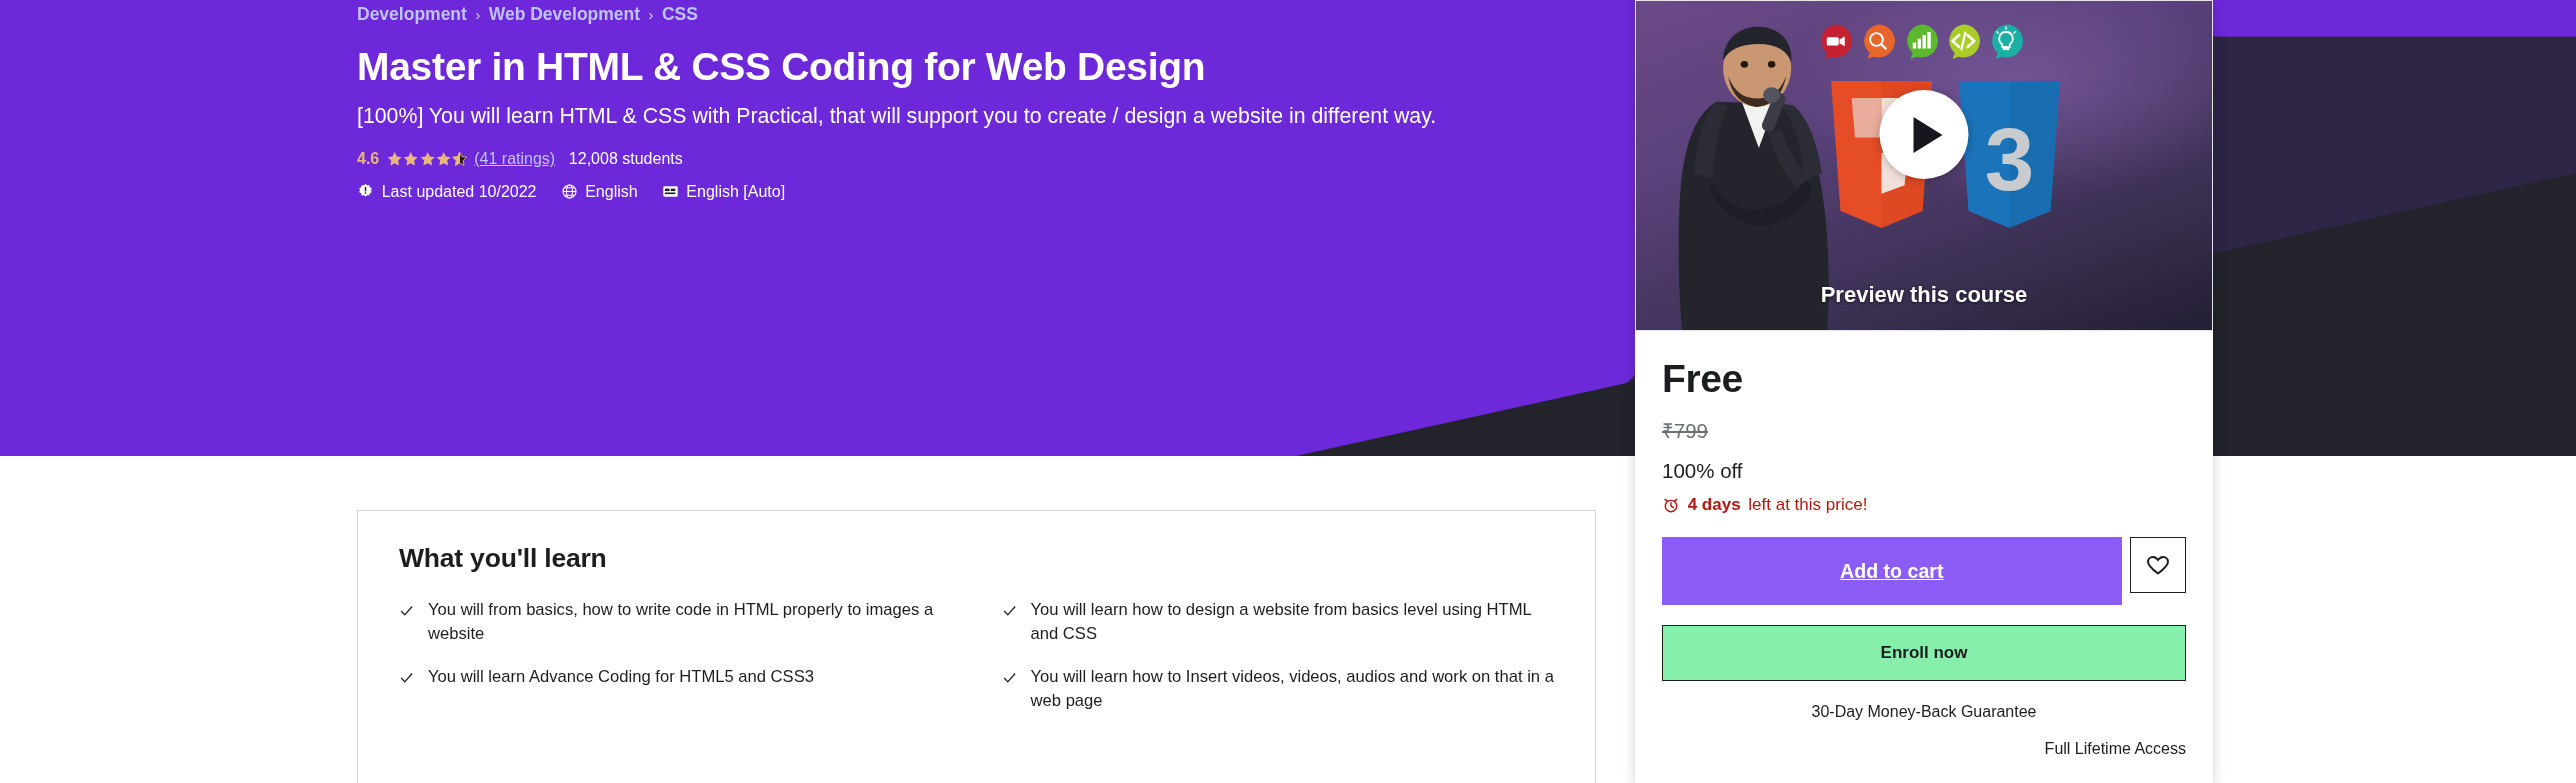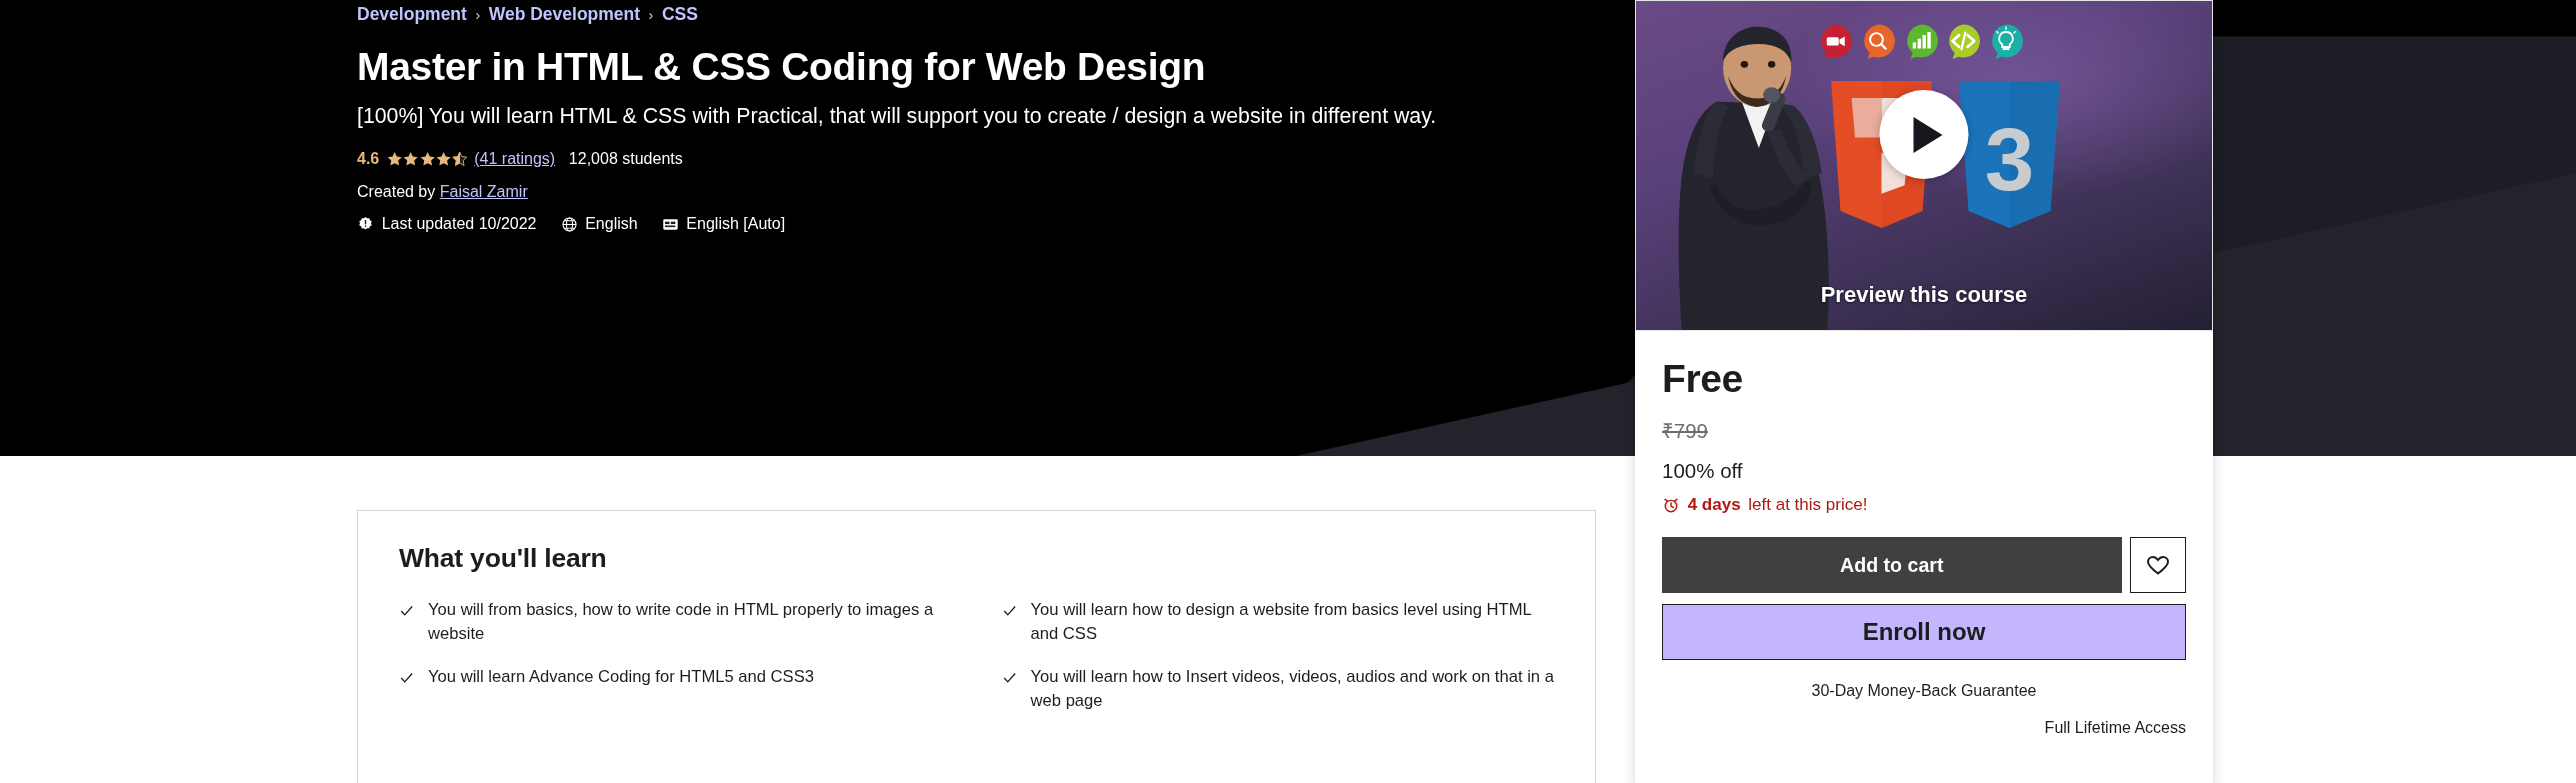--- a/index.html
+++ b/index.html
@@ -8,21 +8,21 @@
     font-family: "Liberation Sans", sans-serif;
     background: #ffffff;
     overflow: hidden;
   }
   #page { position: relative; width: 2576px; height: 784px; }
 
   
   .hero {
     position: absolute; left: 0; top: 0;
     width: 2576px; height: 456px;
-    background: #000000;
+    background: #6d28d9;
     overflow: hidden;
   }
   .hero-diagonal {
     position: absolute; right: 0; top: 0;
     width: 1280px; height: 456px;
     background: #22232b;
     clip-path: polygon(0% 100%, 100% 38%, 100% 100%);
   }
   .hero-diagonal2 {
     position: absolute; right: 0; top: 0;
@@ -149,34 +149,34 @@
 
   .urgency {
     display: flex; align-items: center; gap: 7.7px;
     margin-top: 12px; color: #b4170f; font-size: 17px;
   }
   .clock-icon { width: 18px; height: 18px; display: block; flex: none; }
   .urgency b { font-weight: 700; }
 
   .cta-row { display: flex; gap: 8.5px; margin-top: 22px; }
   .btn-cart {
-    flex: 1; height: 56px; background: #404040; border: none;
+    flex: 1; height: 68px; background: #8b5cf6; border: none;
     color: #fff; font-size: 19.6px; font-weight: 700;
-    font-family: "Liberation Sans", sans-serif; cursor: pointer;
+    font-family: "Liberation Sans", sans-serif; cursor: pointer; text-decoration: underline;
   }
   .btn-wish {
     width: 56px; height: 56px; background: #fff;
     border: 1.3px solid #1c1d1f; cursor: pointer;
     display: flex; align-items: center; justify-content: center;
   }
   .heart-icon { width: 24px; height: 24px; display: block; }
   .btn-enroll {
-    width: 100%; height: 56px; margin-top: 11px;
-    background: #c4b5fd; border: 1.3px solid #1c1d1f;
-    color: #1c1d1f; font-size: 24px; font-weight: 700;
+    width: 100%; height: 56px; margin-top: 20px;
+    background: #86efac; border: 1.3px solid #1c1d1f;
+    color: #1c1d1f; font-size: 17px; font-weight: 700;
     font-family: "Liberation Sans", sans-serif; cursor: pointer;
   }
   .guarantee { text-align: center; margin-top: 22px; font-size: 16px; color: #1c1d1f; }
   .lifetime  { text-align: right; margin-top: 19px; font-size: 16px; color: #1c1d1f; }
 </style>
 </head>
 <body>
 
 <div id="page">
 
@@ -219,24 +219,20 @@
                   <stop offset="50%" stop-color="#1c1d1f"></stop>
                 </linearGradient>
               </defs>
             <polygon fill="url(#halfg)" stroke="#e8b77e" stroke-width="1.4" points="12,1.5 15.3,8.6 23,9.6 17.4,15 18.8,22.6 12,19 5.2,22.6 6.6,15 1,9.6 8.7,8.6"></polygon>
           </svg>
         </span>
         <a class="ratings-link" href="#">(41 ratings)</a>
         <span class="students">12,008 students</span>
       </div>
 
-      <div class="created-by">
-        <span>Created by</span>
-        <a class="author" href="#">Faisal Zamir</a>
-      </div>
 
       <div class="meta-row">
         <span class="meta-item">
           <svg class="meta-icon" viewBox="0 0 24 24">
             <path fill="#fff" d="M12 1.3l2.3 1.9 3-.2.9 2.9 2.6 1.5-1 2.8 1 2.8-2.6 1.5-.9 2.9-3-.2L12 19.2l-2.3-1.9-3 .2-.9-2.9-2.6-1.5 1-2.8-1-2.8 2.6-1.5.9-2.9 3 .2z"></path>
             <rect x="11" y="5.6" width="2" height="6.2" fill="#1c1d1f"></rect>
             <rect x="11" y="13.2" width="2" height="2.1" fill="#1c1d1f"></rect>
           </svg>
           <span>Last updated 10/2022</span>
         </span>

